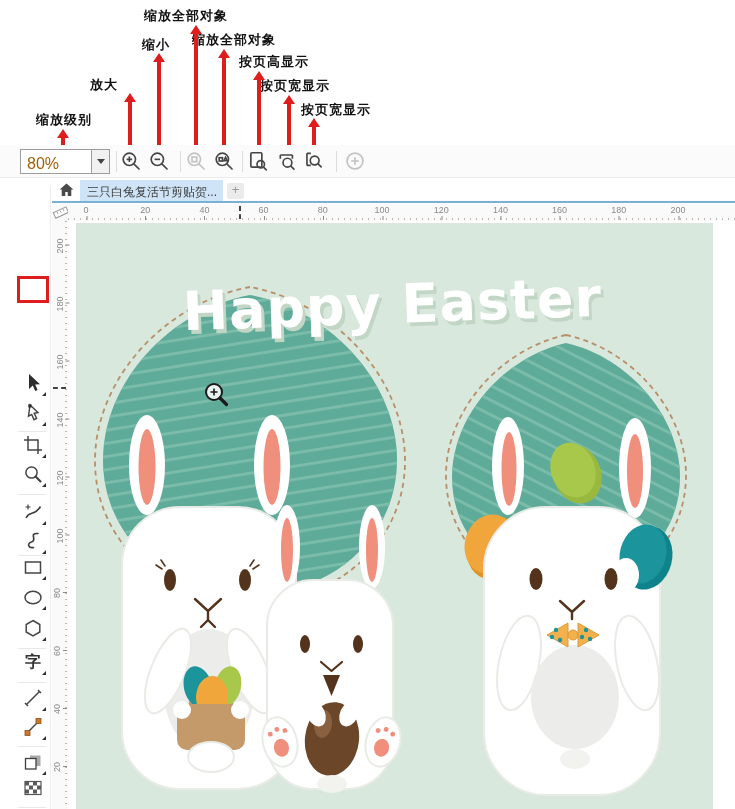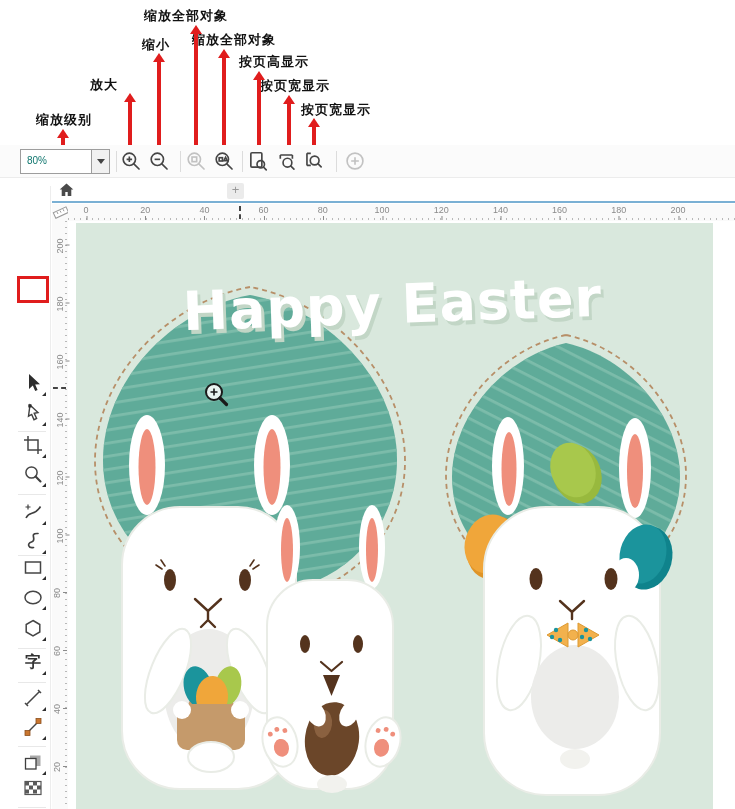--- a/index.html
+++ b/index.html
@@ -17,21 +17,21 @@
   .ann-arrow::before {
     content:""; position:absolute; top:-8px; left:-4px;
     border-left:6px solid transparent; border-right:6px solid transparent;
     border-bottom:9px solid var(--accent_red);
   }
   
   #toolbar { position:absolute; left:0; top:145px; width:735px; height:33px;
     background:#fbfbfb; border-bottom:1px solid #ececec; }
   #zoom-combo { position:absolute; left:20px; top:4px; width:90px; height:25px;
     border:1px solid #9d9d9d; background:#fff; display:flex; }
-  #zoom-combo .val { flex:1; font-size:10px; color:#0f766e; padding:5px 0 0 6px; }
+  #zoom-combo .val { flex:1; font-size:16px; color:#a16207; padding:5px 0 0 6px; }
   #zoom-combo .drop { width:18px; border-left:1px solid #9d9d9d; background:#f1f1f1;
     display:flex; align-items:center; justify-content:center; }
   #zoom-combo .drop i { border-left:4px solid transparent; border-right:4px solid transparent;
     border-top:5px solid #444; }
   .tb-btn { position:absolute; top:5px; width:22px; height:22px; background:transparent; }
   .tb-sep { position:absolute; top:6px; width:1px; height:21px; background:#dcdcdc; }
   
   #tabbar { position:absolute; left:0; top:180px; width:735px; height:23px; background:#fff; }
   #tab-home { position:absolute; left:58px; top:2px; width:20px; height:18px; }
   #doc-tab { position:absolute; left:80px; top:0; width:143px; height:22px;
@@ -169,20 +169,21 @@
       </svg>
   </div>
 </div>
 
 <div id="tabbar">
   <span id="tab-home">
     <svg width="17" height="16" viewBox="0 0 20 20">
       <path d="M10,2L1.5,9.5h2.5v8h4.5v-5h3v5h4.5v-8h2.5z" fill="#4a4a4a"></path>
       </svg>
   </span>
+  <span id="doc-tab">三只白兔复活节剪贴贺...</span>
   <span id="new-tab">+</span>
   <div id="tab-underline"></div>
 </div>
 
 <div id="toolbox">
   <div class="tool" style="top:186px">
     <svg width="22" height="22" viewBox="0 0 22 22">
       <path d="M7,2L7,17L10.8,13.6L13.2,19L15.6,17.9L13.2,12.6L18,12.2Z" fill="#2d2d2d"></path>
       </svg>
       <i class="fly"></i>

